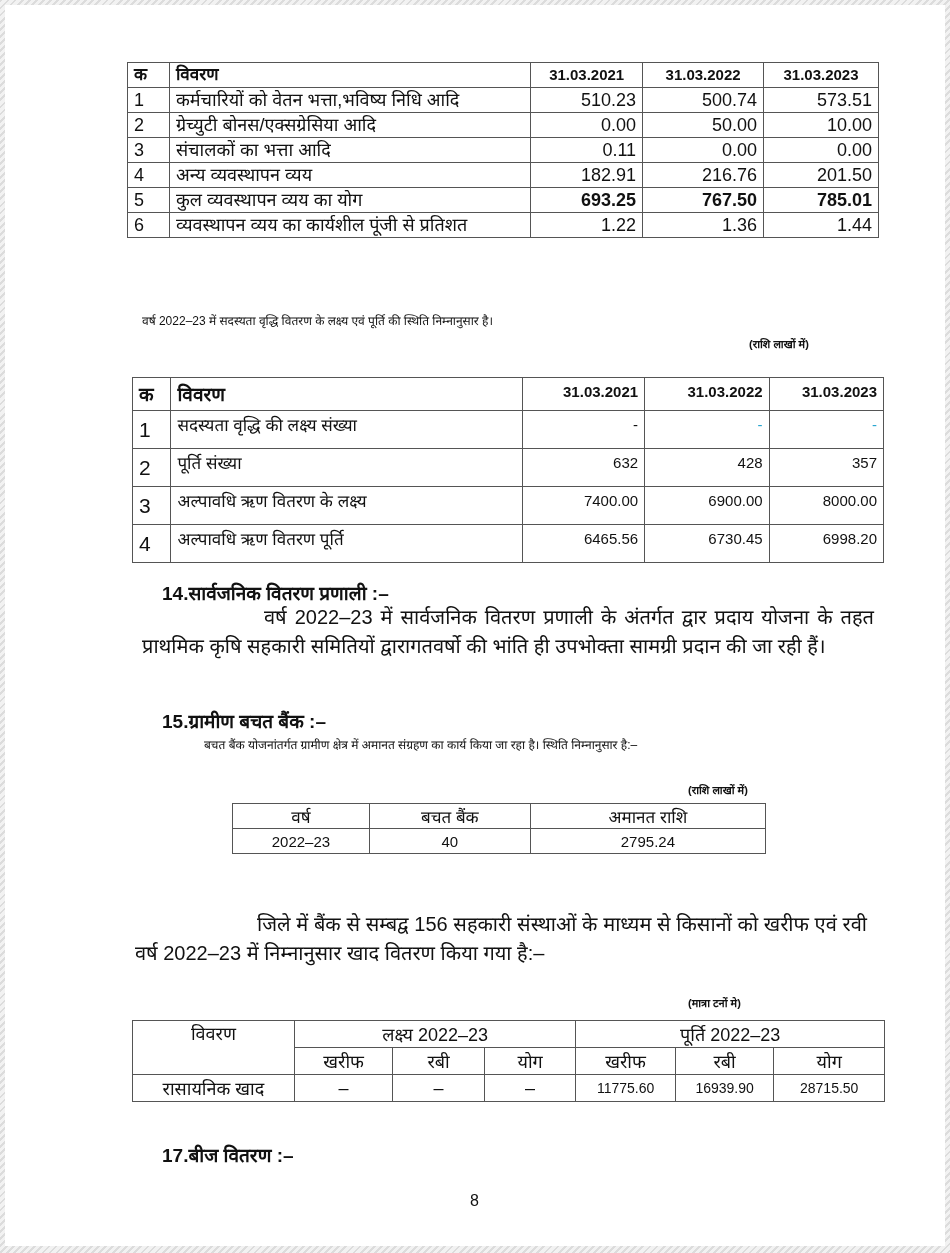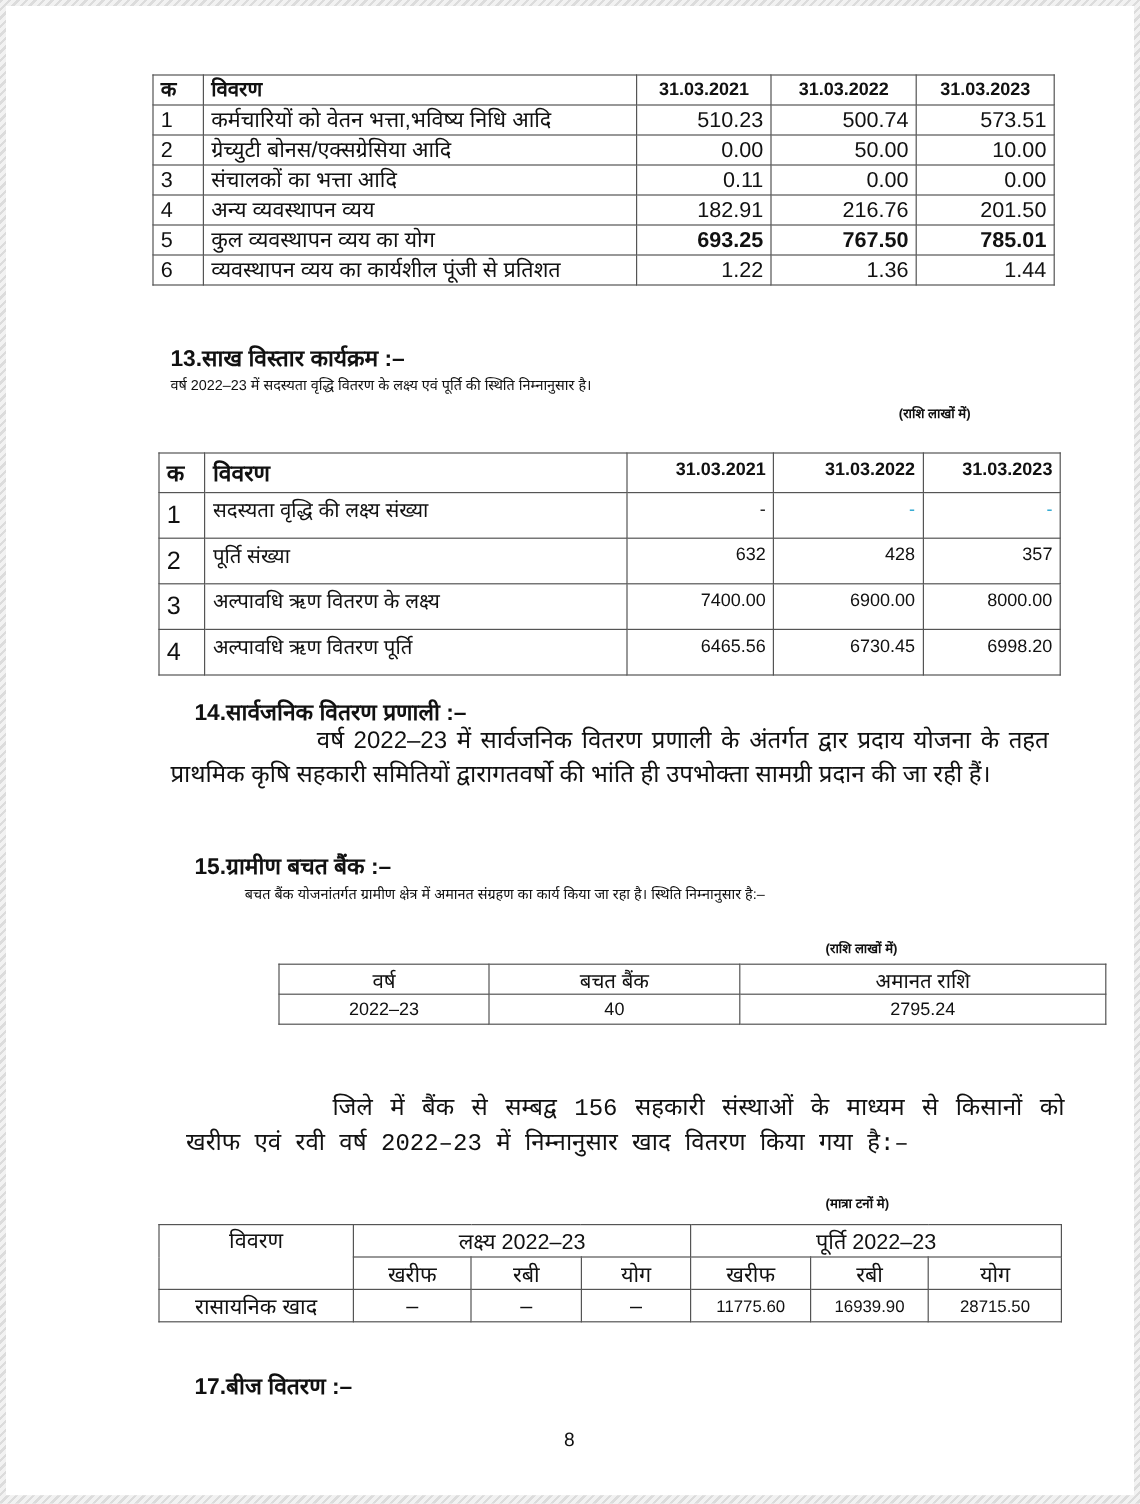--- a/index.html
+++ b/index.html
@@ -36,21 +36,21 @@
     
     #t2 { left: 127px; top: 373px; width: 752px; font-size: 17px; }
     #t2 td { height: 32px; }
     #t2 .hdr td { height: 27px; font-size: 15px; font-weight: bold; }
     #t2 .hdr td.vv { font-size: 19px; }
     #t2 td.sn { font-size: 21px; }
     #t2 td.desc { vertical-align: top; padding-top: 2px; font-size: 17px; }
     #t2 td.num { vertical-align: top; padding-top: 5px; font-size: 15px; }
 
     
-    #t3 { left: 227px; top: 803px; width: 690px; font-size: 15px; font-weight: bold; }
+    #t3 { left: 227px; top: 803px; width: 534px; font-size: 15px; font-weight: bold; }
     #t3 td { height: 24px; text-align: center; }
     #t3 .hdr td { font-size: 17px; }
 
     
     #t4 { left: 127px; top: 1020px; width: 753px; font-size: 18px; }
     #t4 td { text-align: center; height: 26px; }
     #t4 .data td.num2 { font-size: 14px; }
   </style>
 </head>
 <body>
@@ -111,21 +111,20 @@
     <tr>
       <td>6</td>
       <td>व्यवस्थापन व्यय का कार्यशील पूंजी से प्रतिशत</td>
       <td class="num">1.22</td>
       <td class="num">1.36</td>
       <td class="num">1.44</td>
     </tr>
   </tbody>
     </table>
 
-  <div class="abs section-title" style="left:137px; top:280px;">13.साख विस्तार कार्यक्रम :–</div>
   <div class="abs para" style="left:137px; top:307px;">वर्ष 2022–23 में सदस्यता वृद्धि वितरण के लक्ष्य एवं पूर्ति की स्थिति निम्नानुसार है।</div>
   <div class="abs unit" style="left:744px; top:331px;">(राशि लाखों में)</div>
 
   <table id="t2" style="left:127px; top:372px;">
     <colgroup>
         <col style="width:38px">
         <col style="width:347px">
         <col style="width:121px">
         <col style="width:123px">
         <col style="width:113px">
@@ -189,21 +188,21 @@
       <td>अमानत राशि</td>
     </tr>
     <tr>
       <td>2022–23</td>
       <td>40</td>
       <td>2795.24</td>
     </tr>
   </tbody>
     </table>
 
-  <div class="abs bigpara" style="left:150px; top:905px; width:732px; text-indent:122px;font-family:Liberation Mono, monospace;">जिले में बैंक से सम्बद्व 156 सहकारी संस्थाओं के माध्यम से किसानों को खरीफ एवं रवी वर्ष 2022–23 में निम्नानुसार खाद वितरण किया गया है:–</div>
+  <div class="abs bigpara" style="left:130px; top:905px; width:732px; text-indent:122px;">जिले में बैंक से सम्बद्व 156 सहकारी संस्थाओं के माध्यम से किसानों को खरीफ एवं रवी वर्ष 2022–23 में निम्नानुसार खाद वितरण किया गया है:–</div>
   <div class="abs unit" style="left:683px; top:990px;">(मात्रा टनों मे)</div>
 
   <table id="t4" style="left:127px; top:1015px;">
     <colgroup>
       <col style="width:161px">
         <col style="width:98px">
         <col style="width:91px">
         <col style="width:91px">
       <col style="width:99px">
         <col style="width:98px">

